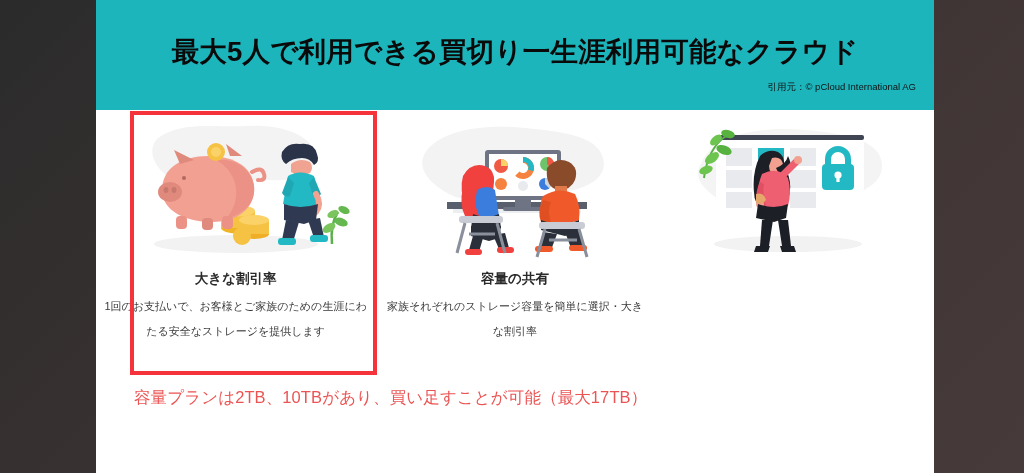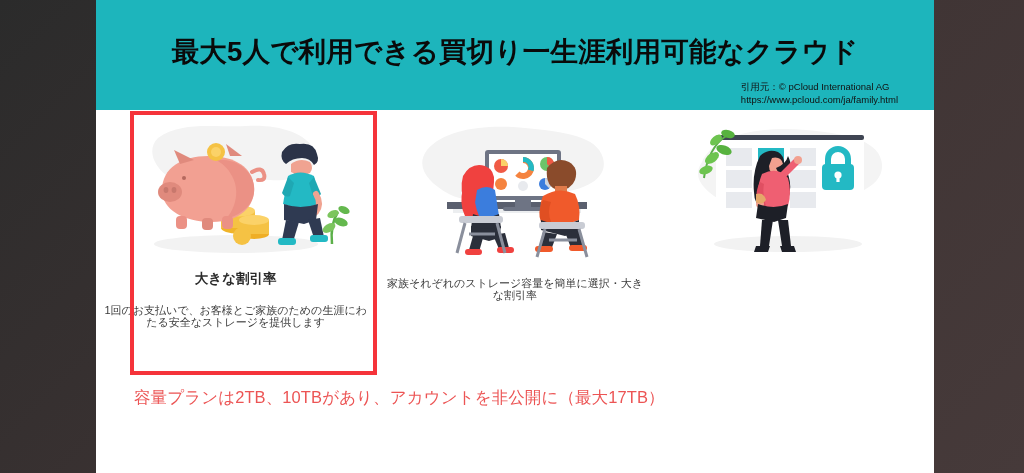--- a/index.html
+++ b/index.html
@@ -46,23 +46,23 @@
     width: 838px;
     text-align: center;
     font-size: 27.5px;
     font-weight: bold;
     color: #0a0a0a;
     letter-spacing: 0.2px;
     white-space: nowrap;
   }
   #attribution {
     position: absolute;
-    right: 36px;
+    right: 18px;
     top: 80px;
-    text-align: left;
+    text-align: right;
     line-height: 13px;
   }
   #attribution .line {
     font-size: 9.5px;
     color: #111111;
     white-space: nowrap;
     display: block;
   }
 
   
@@ -89,25 +89,25 @@
 
   .card-title {
     margin-top: 9px;
     text-align: center;
     font-size: 13.5px;
     font-weight: bold;
     color: #2a2a2a;
     line-height: 18px;
   }
   .card-body {
-    margin-top: 16px;
+    margin-top: 6px;
     text-align: center;
     font-size: 11px;
     color: #3a3a3a;
-    line-height: 12px;
+    line-height: 25px;
     padding: 0 6px;
   }
 
   
   #highlight-box {
     position: absolute;
     left: 34px;
     top: 111px;
     width: 247px;
     height: 264px;
@@ -132,21 +132,20 @@
 
 <div id="stage">
 
   <div id="slide">
 
     <div id="header-band">
       <div id="slide-title">最大5人で利用できる買切り一生涯利用可能なクラウド</div>
 
       <div id="attribution">
         <span class="line">引用元：© pCloud International AG</span>
-        <span class="line">https://www.pcloud.com/ja/family.html</span>
       </div>
     </div>
 
     <div id="columns">
 
       <div class="column">
         <div class="illus-wrap">
           <svg width="236" height="145" viewBox="0 0 236 145">
             <path d="M40 22 C64 4 102 12 128 10 C158 8 188 16 196 34 C204 54 178 66 152 64 C120 62 96 76 70 70 C44 64 24 38 40 22 Z" fill="#f3f3f3"></path>
             <ellipse cx="118" cy="128" rx="82" ry="9" fill="#f2f2f2"></ellipse>
@@ -274,20 +273,21 @@
               <rect x="138" y="130" width="18" height="6" rx="3" fill="#f05a2b"></rect>
               <rect x="172" y="129" width="18" height="6" rx="3" fill="#f05a2b"></rect>
             </g>
 
             <g>
               <rect x="142" y="106" width="46" height="7" rx="3" fill="#c9ccd4"></rect>
               <path d="M148 113 l-8 28 M182 113 l8 28 M152 124 h28" stroke="#8a8f9c" stroke-width="3" fill="none"></path>
             </g>
           </svg>
         </div>
+        <div class="card-title">容量の共有</div>
         <div class="card-body">家族それぞれのストレージ容量を簡単に選択・大きな割引率</div>
       </div>
 
       <div class="column">
         <div class="illus-wrap">
           <svg width="236" height="145" viewBox="0 0 236 145">
             <path d="M26 46 C38 18 86 10 130 14 C176 18 204 26 206 48 C208 72 174 84 132 86 C90 88 54 92 38 80 C22 68 18 58 26 46 Z" fill="#f4f4f4"></path>
             <ellipse cx="112" cy="128" rx="74" ry="8" fill="#f2f2f2"></ellipse>
 
             <g>
@@ -340,16 +340,16 @@
               <ellipse cx="30" cy="54" rx="7" ry="4" fill="#6dc44f" transform="rotate(-20 30 54)"></ellipse>
             </g>
           </svg>
         </div>
       </div>
 
     </div>
 
     <div id="highlight-box"></div>
 
-    <div id="bottom-note">容量プランは2TB、10TBがあり、アカウントを非公開に（最大17TB）</div>
+    <div id="bottom-note">容量プランは2TB、10TBがあり、買い足すことが可能（最大17TB）</div>
 
   </div>
 </div>
 
 </body></html>

